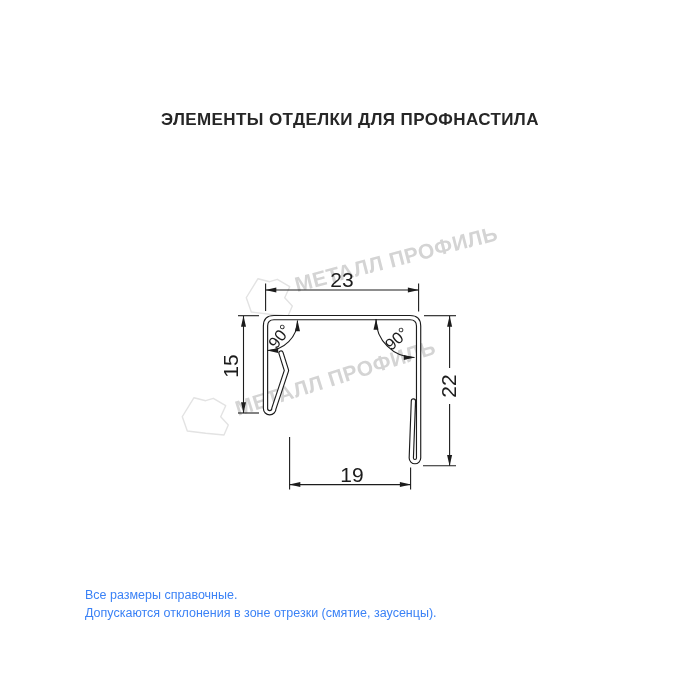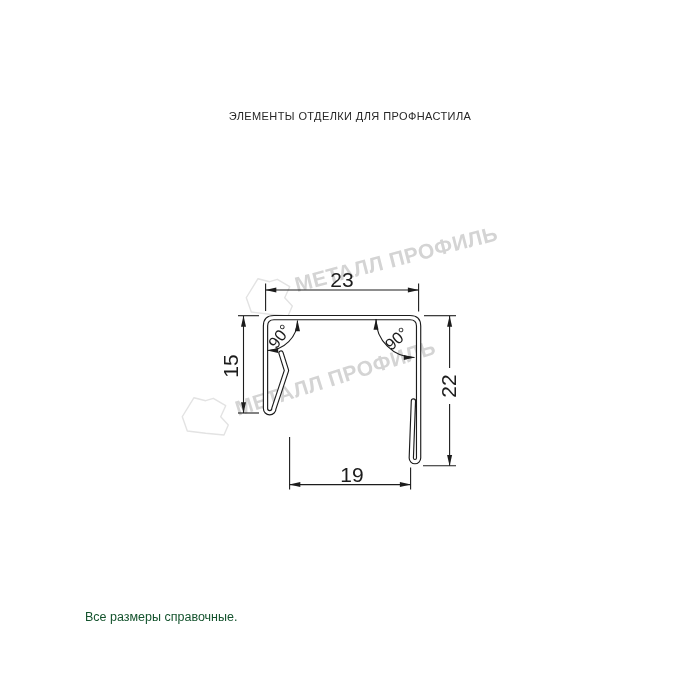--- a/index.html
+++ b/index.html
@@ -9,27 +9,27 @@
     font-family:"Liberation Sans", sans-serif;
   }
   .header{
     position:absolute;top:93px;left:0;width:700px;text-align:center;
   }
   .title{
     font-size:28px;font-weight:bold;line-height:30px;letter-spacing:0.4px;
     color:#1f1f1f;
   }
   .subtitle{
-    margin-top:17px;font-size:11px;font-weight:normal;letter-spacing:0.4px;
+    margin-top:17px;font-size:17px;font-weight:bold;letter-spacing:0.4px;
     color:#262626;
   }
   .stage{position:absolute;left:0;top:0;}
   .footer{
-    position:absolute;left:85px;top:609px;
-    font-size:12.5px;line-height:17.5px;color:#14532d;
+    position:absolute;left:85px;top:587px;
+    font-size:12.5px;line-height:17.5px;color:#3b82f6;
   }
   svg text{font-family:"Liberation Sans", sans-serif;}
   .dimlabel{font-size:21px;fill:#1c1c1c;}
   .anglabel{font-size:16.5px;fill:#1c1c1c;}
   .wmtext{font-size:21px;font-weight:bold;fill:#d4d4d4;letter-spacing:0.5px;}
 </style>
 </head>
 <body>
 
 <div class="header">
@@ -98,13 +98,14 @@
   <text class="dimlabel" x="342" y="287" text-anchor="middle">23</text>
   <text class="dimlabel" transform="translate(237.5,366) rotate(-90)" text-anchor="middle">15</text>
   <text class="dimlabel" transform="translate(456,386) rotate(-90)" text-anchor="middle">22</text>
   <text class="dimlabel" x="352" y="481.5" text-anchor="middle">19</text>
   <text class="anglabel" transform="translate(284,340) rotate(-52)" text-anchor="middle">90°</text>
   <text class="anglabel" transform="translate(400.5,343) rotate(-42)" text-anchor="middle">90°</text>
 </svg>
 
 <div class="footer">
   <div>Все размеры справочные.</div>
+  <div>Допускаются отклонения в зоне отрезки (смятие, заусенцы).</div>
 </div>
 
 </body></html>

